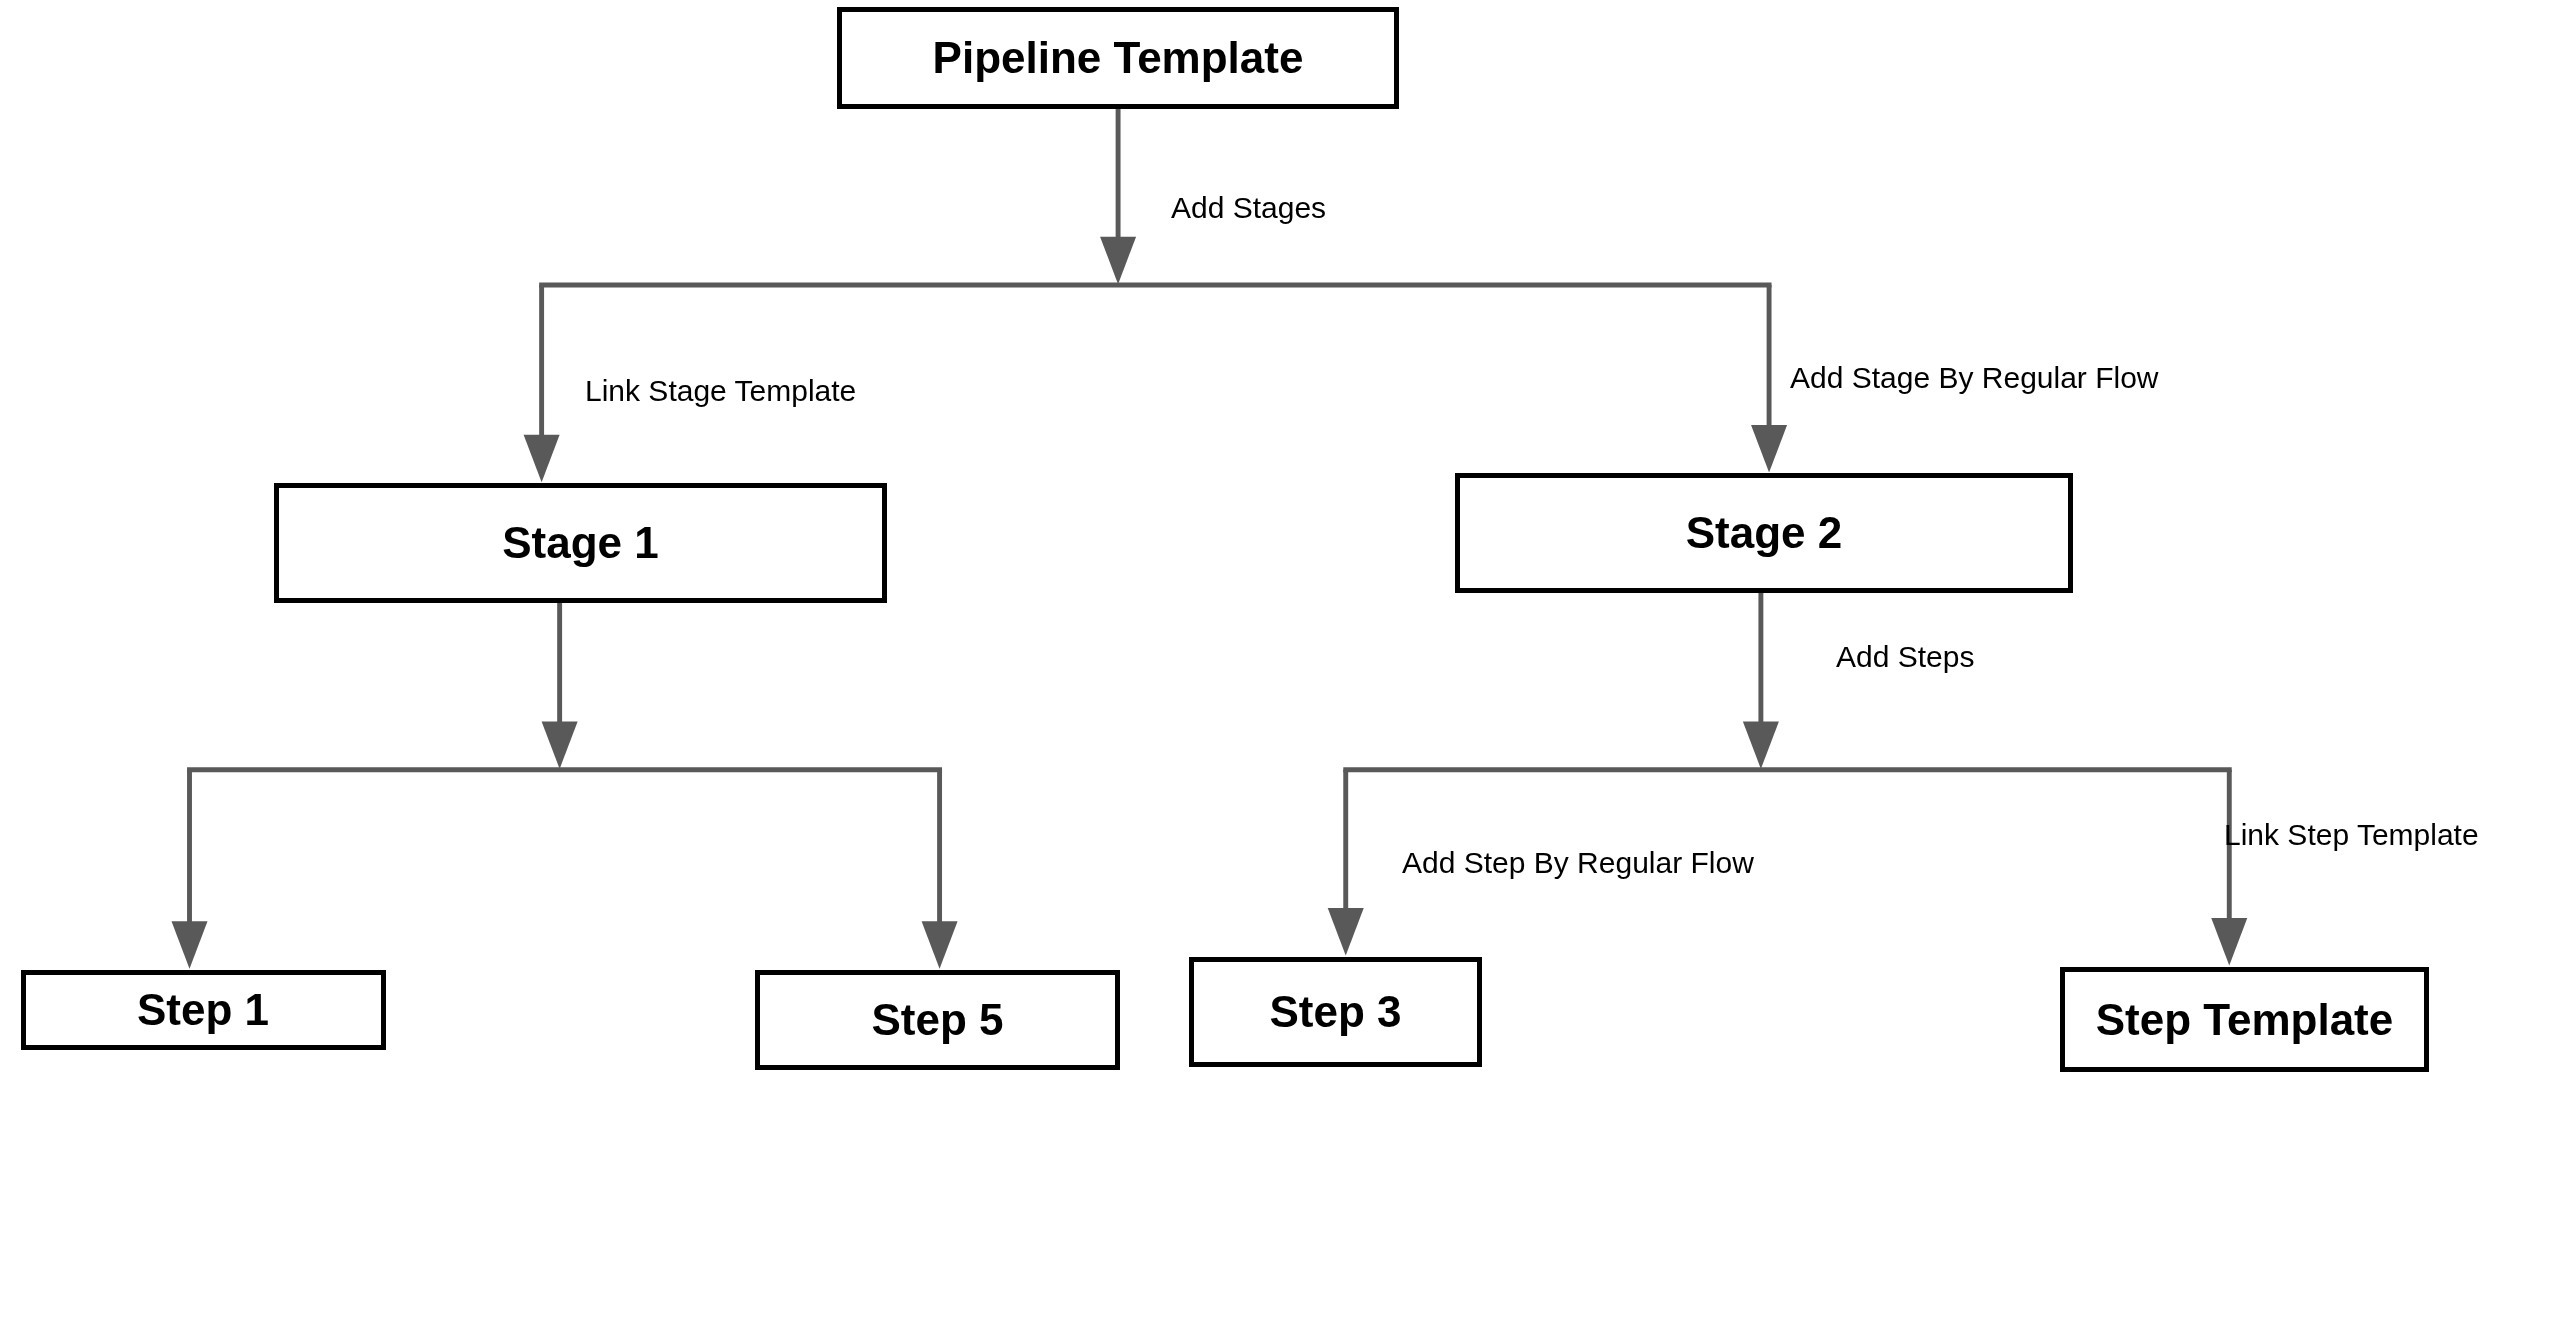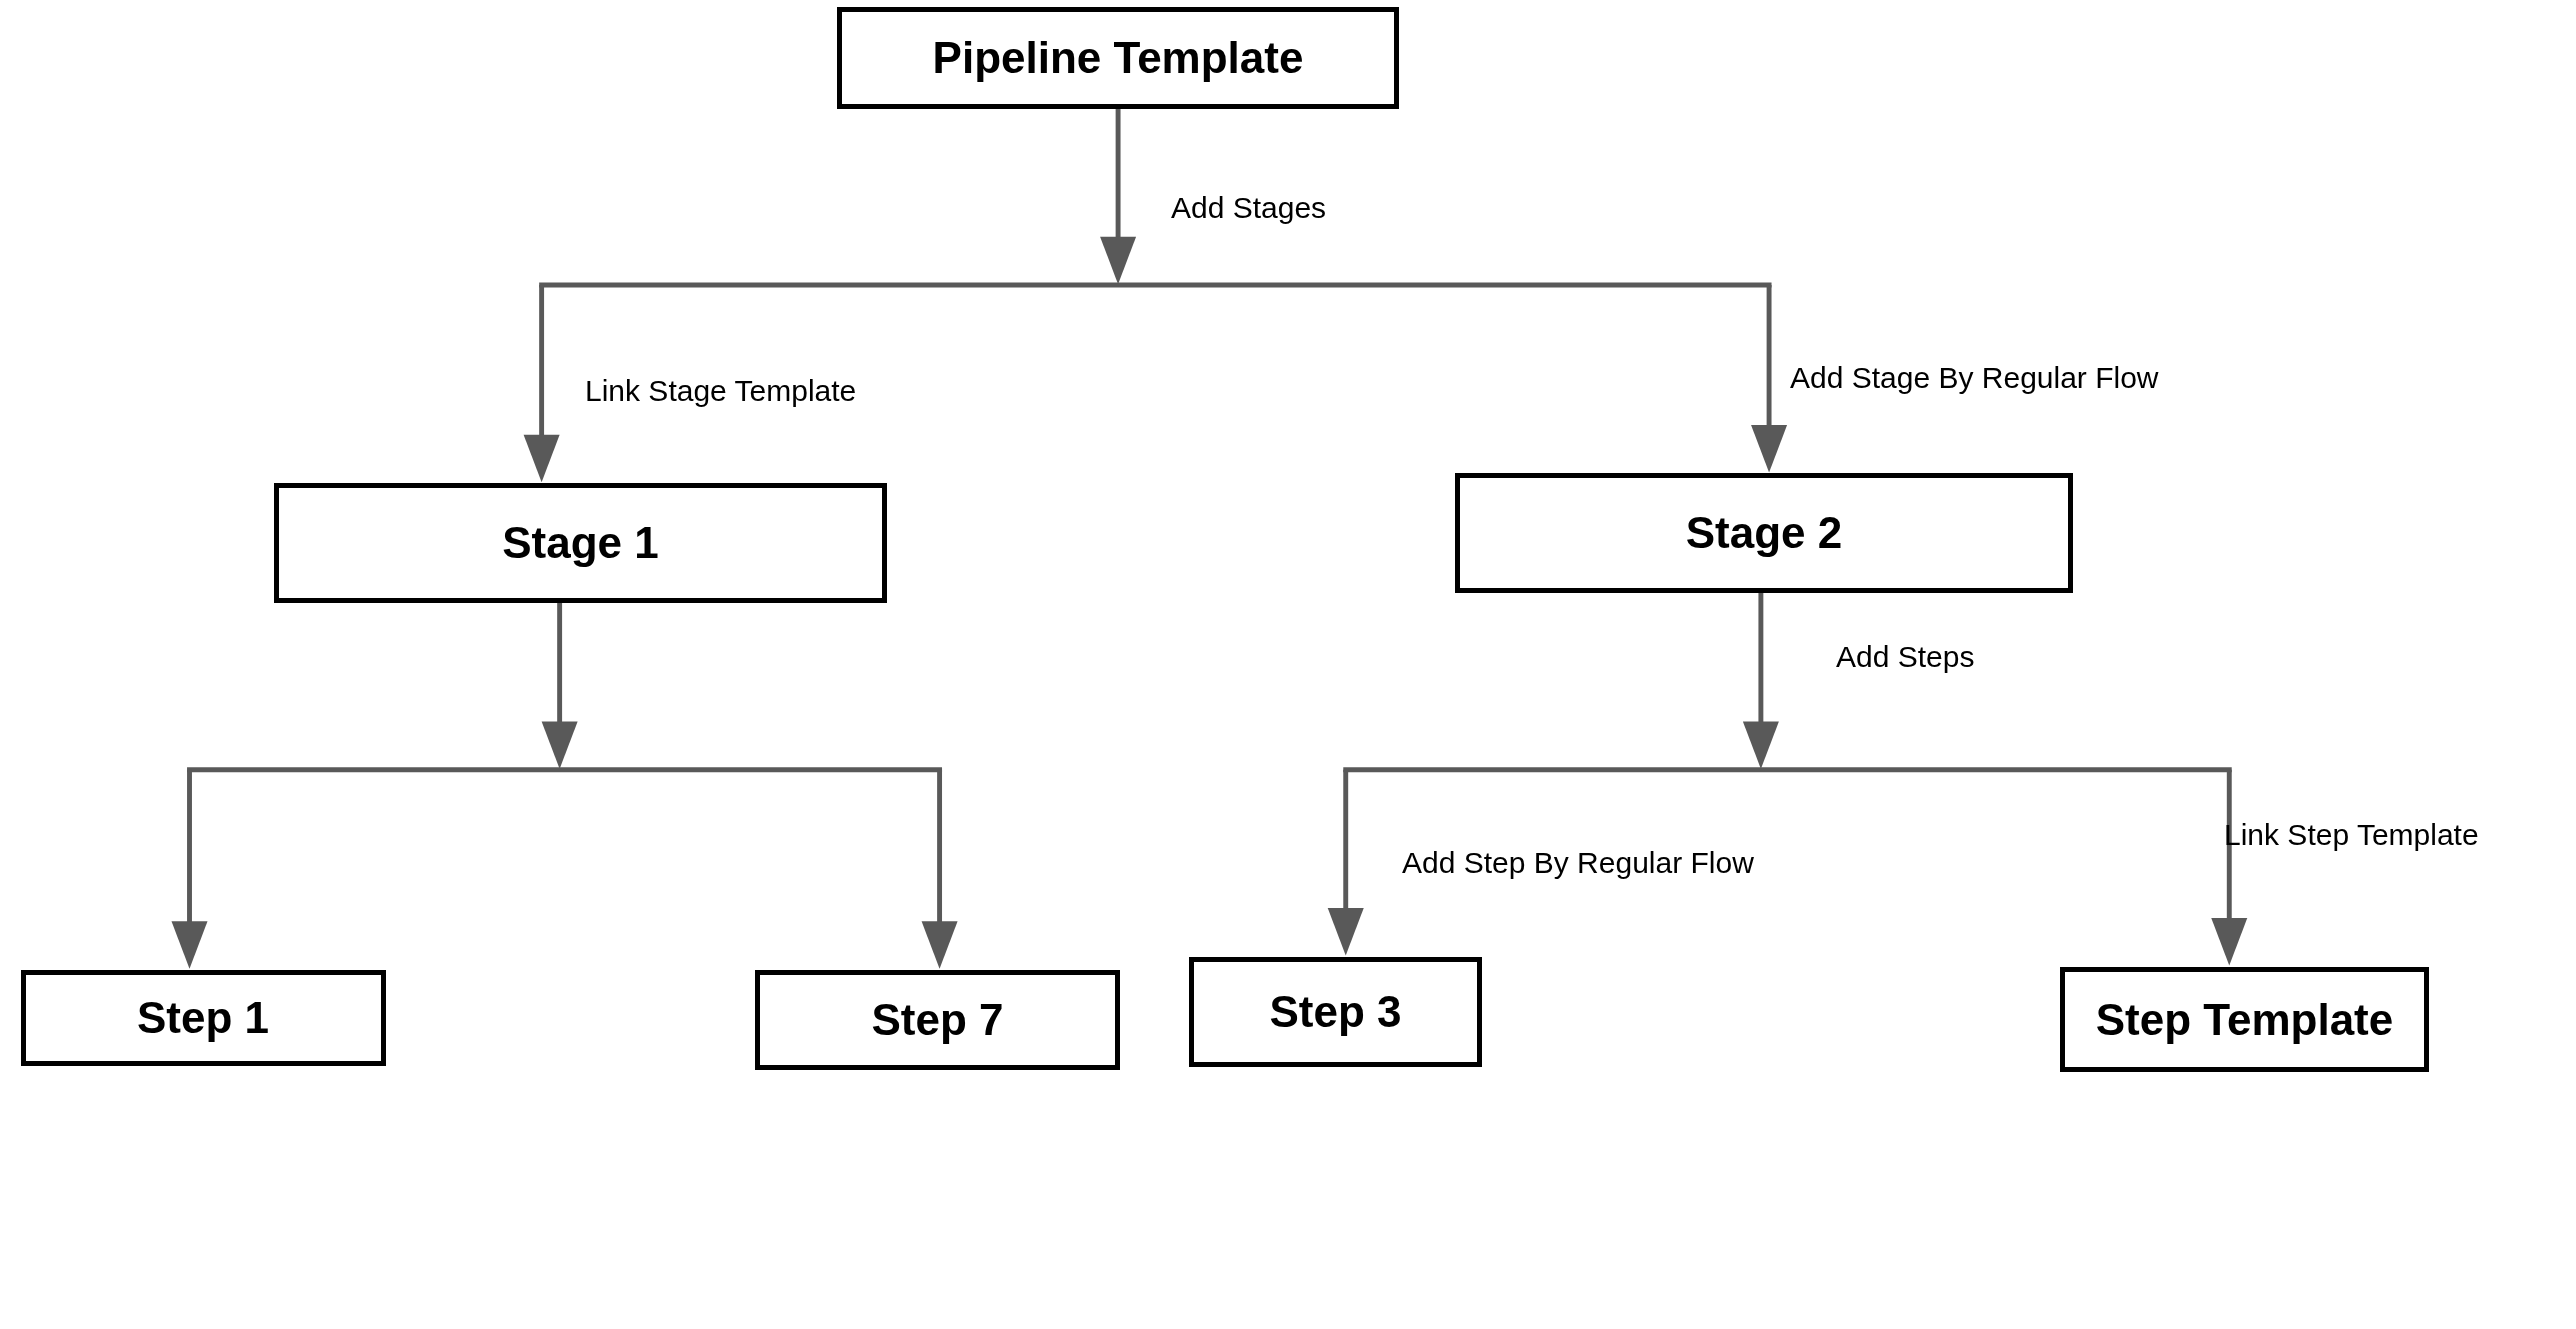--- a/index.html
+++ b/index.html
@@ -54,21 +54,21 @@
     font-size:30px;
     font-weight:normal;
     color:var(--text-color);
     white-space:nowrap;
     line-height:1.18;
   }
   
   .n-pipeline{left:837px;top:6.6px;width:562px;height:102px;}
   .n-stage1{left:274px;top:483px;width:613px;height:120px;}
   .n-stage2{left:1455px;top:473px;width:618px;height:120px;}
-  .n-step1{left:20.5px;top:970px;width:365px;height:96px;}
+  .n-step1{left:20.5px;top:970px;width:365px;height:80px;}
   .n-step2{left:755px;top:970px;width:365px;height:100px;}
   .n-step3{left:1189px;top:957px;width:293px;height:110px;}
   .n-steptpl{left:2060px;top:967px;width:369px;height:105px;}
   
   .l-add-stages{left:1171px;top:190px;}
   .l-link-stage-template{left:585px;top:373px;}
   .l-add-stage-regular{left:1790px;top:360px;}
   .l-linked-steps{left:609px;top:666px;}
   .l-add-steps{left:1836px;top:639px;}
   .l-add-step-regular{left:1402px;top:845px;}
@@ -118,21 +118,21 @@
   <div class="node n-stage1">
     <span>Stage 1</span>
   </div>
   <div class="node n-stage2">
     <span>Stage 2</span>
   </div>
   <div class="node n-step1">
     <span>Step 1</span>
   </div>
   <div class="node n-step2">
-    <span>Step 7</span>
+    <span>Step 5</span>
   </div>
   <div class="node n-step3">
     <span>Step 3</span>
   </div>
   <div class="node n-steptpl">
     <span>Step Template</span>
   </div>
 
   <div class="edge-label l-add-stages">Add Stages</div>
   <div class="edge-label l-link-stage-template">Link Stage Template</div>

